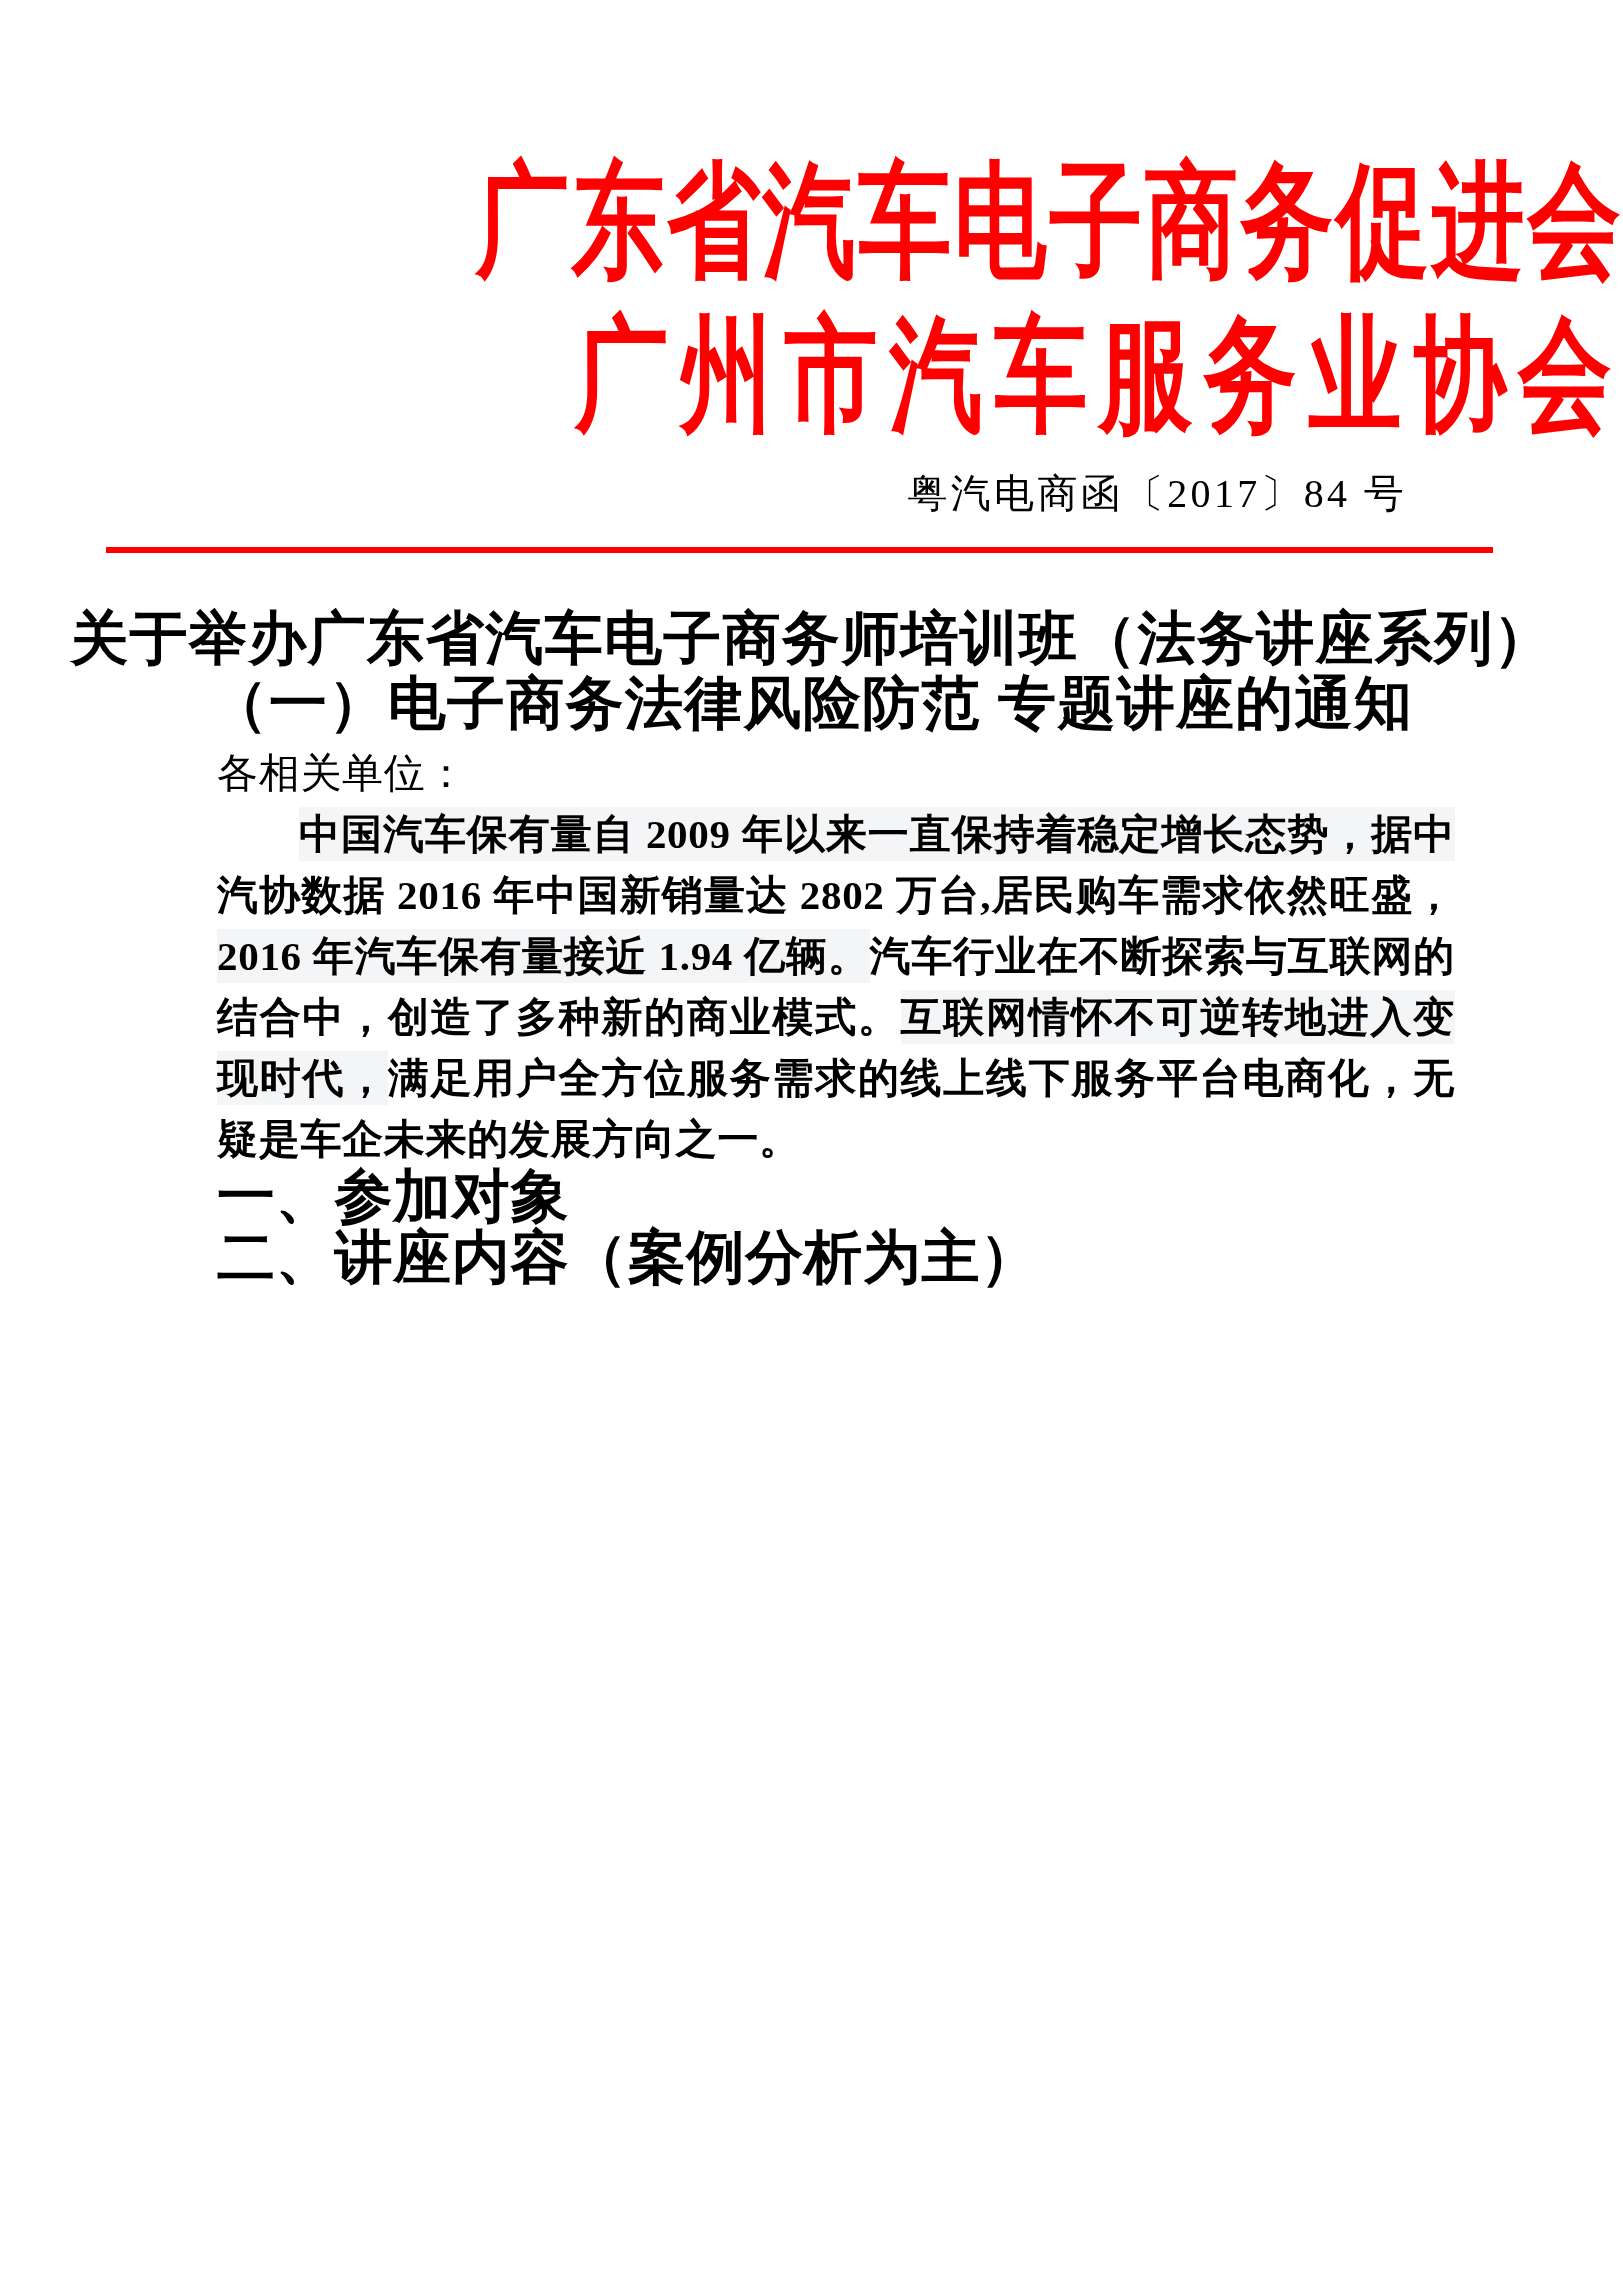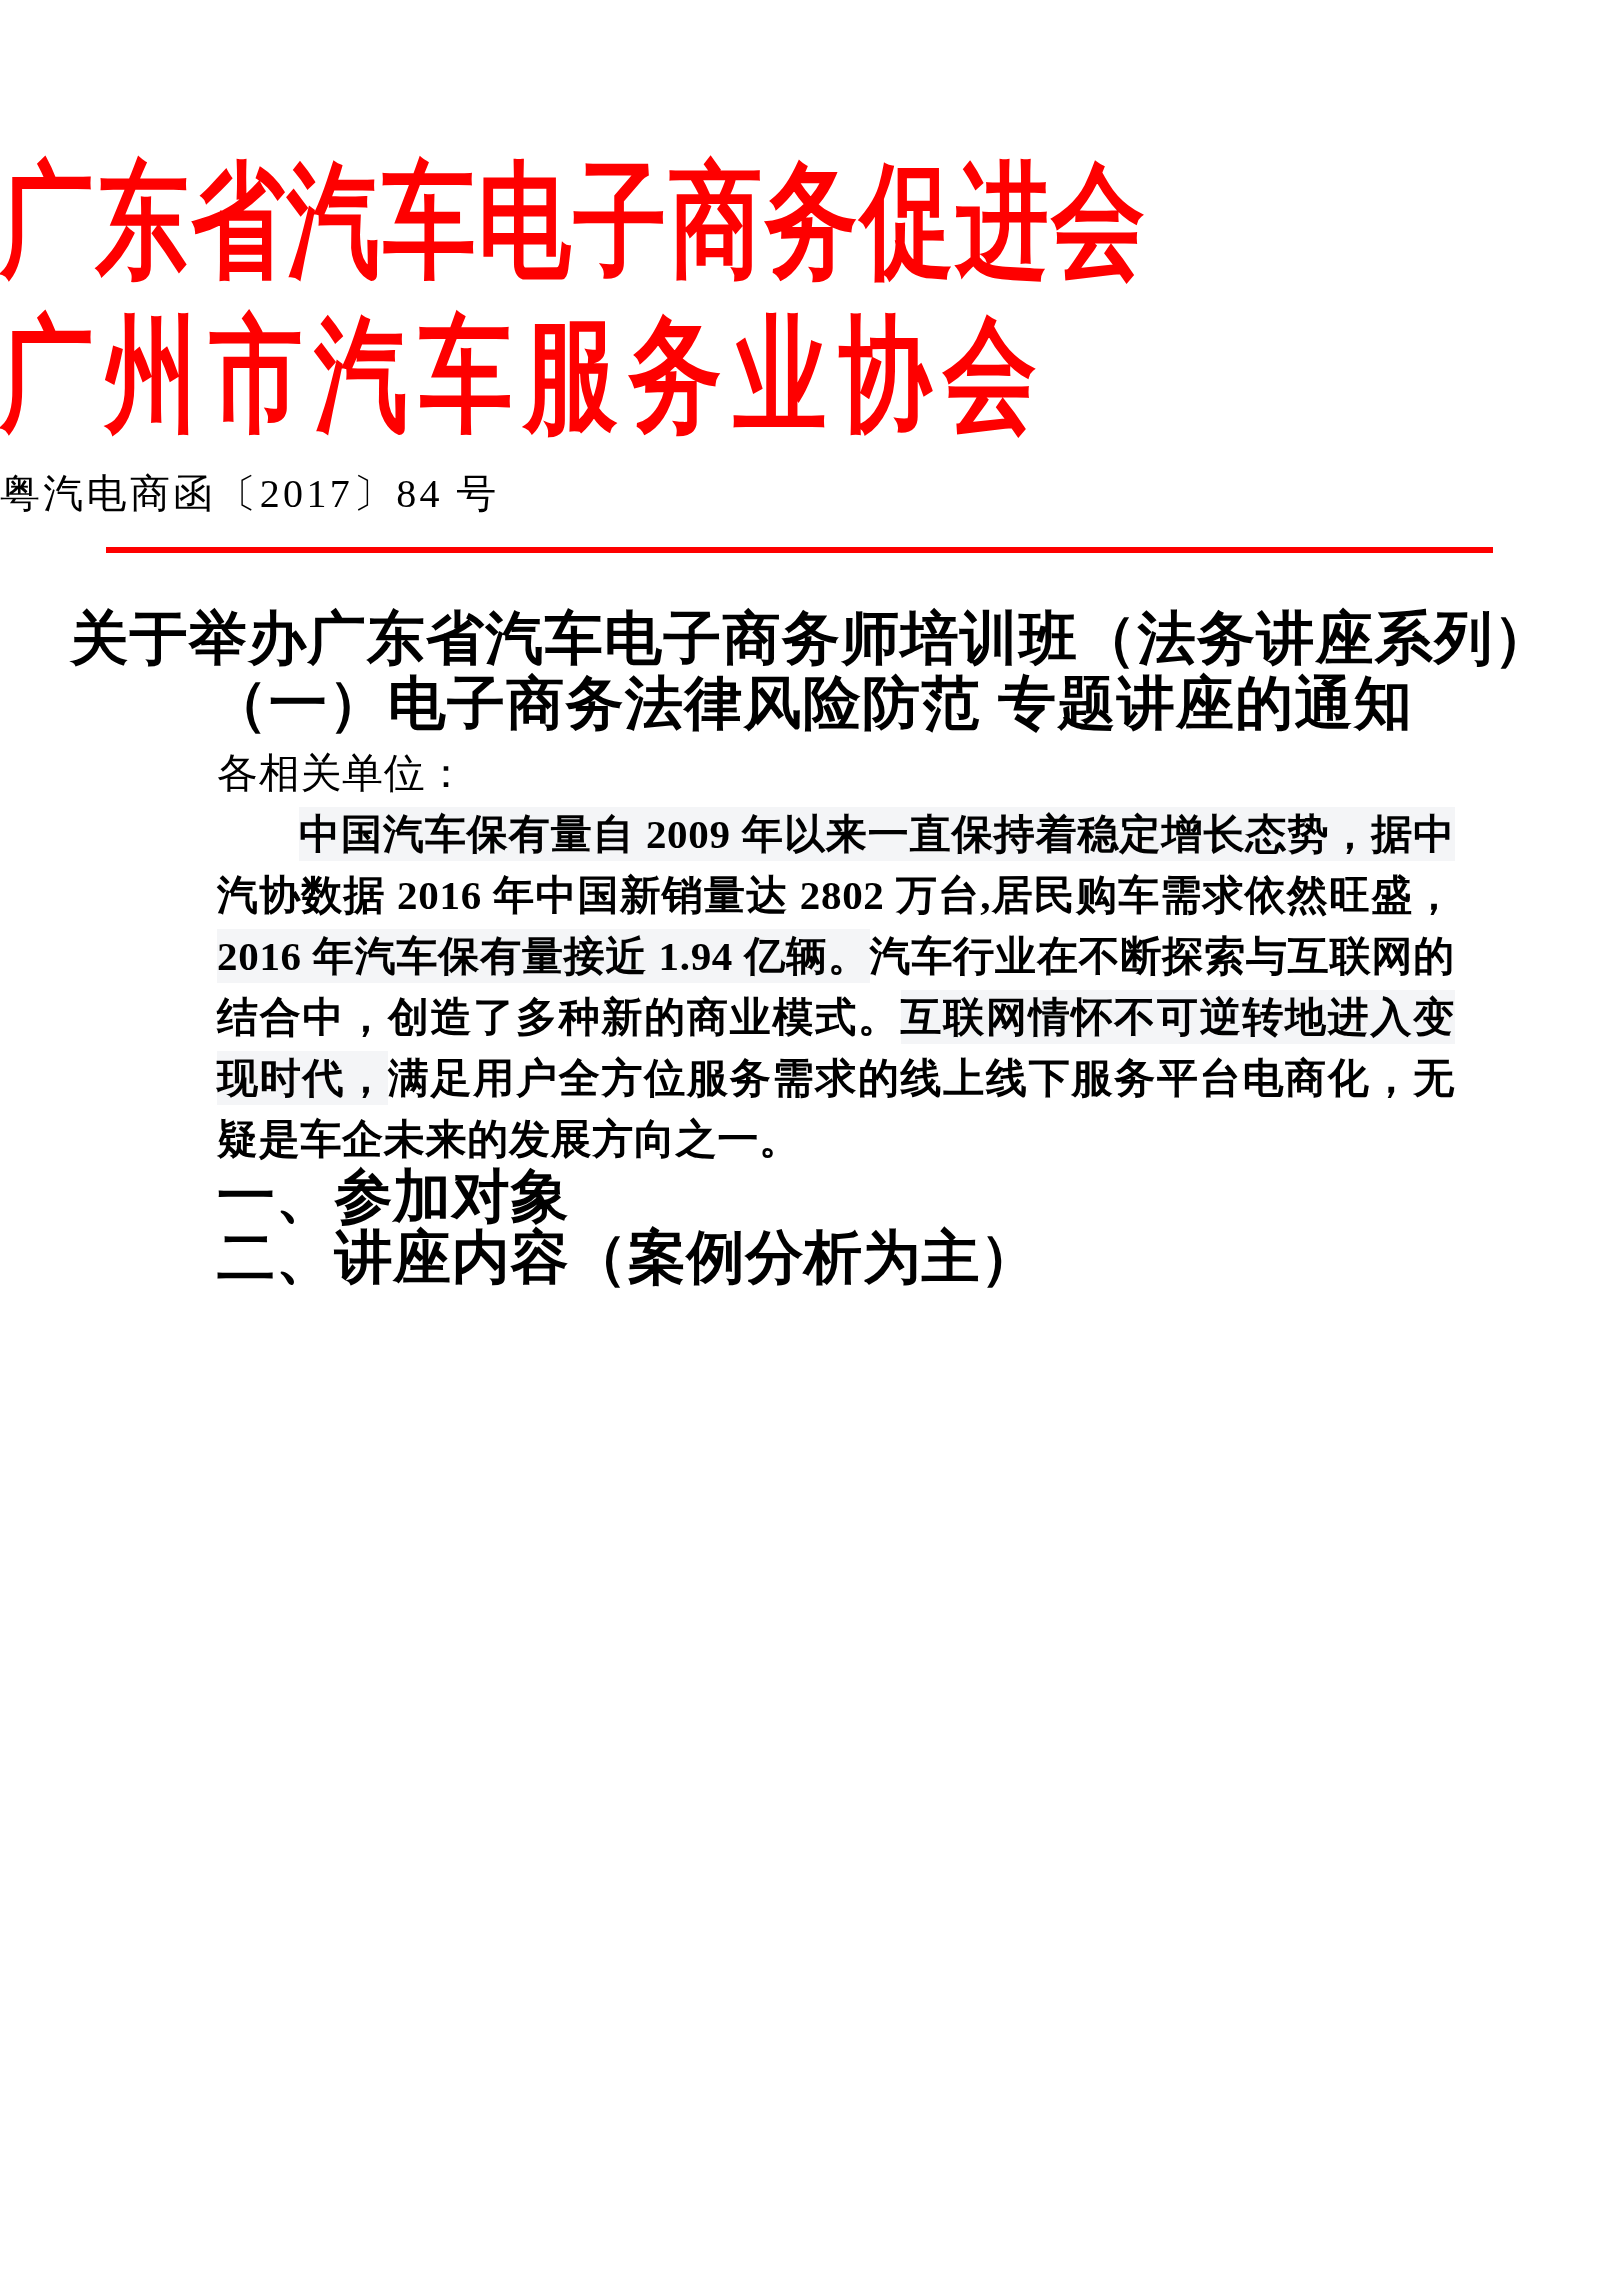--- a/index.html
+++ b/index.html
@@ -18,41 +18,41 @@
     position: relative;
     width: 1623px;
     height: 2295px;
     overflow: hidden;
     background: #ffffff;
   }
 
   
   .org-block {
     padding-top: 151px;
-    text-align: left;
+    text-align: right;
   }
   .org-line {
     color: var(--red, #fe0000);
     font-weight: bold;
     font-size: 93px;
     height: 154px;
     line-height: 154px;
     transform: scaleY(1.35);
     transform-origin: 50% 60%;
     white-space: nowrap;
   }
   .org-line-1 { letter-spacing: 2.6px; }
   .org-line-2 { letter-spacing: 11.8px; }
 
   .doc-number {
     margin-top: 9.8px;
     height: 49px;
     line-height: 49px;
     font-size: 40px;
-    text-align: left;
+    text-align: right;
     padding-right: 216px;
     letter-spacing: 3.3px;
   }
 
   .red-rule {
     margin-top: 29.4px;
     margin-left: 106px;
     width: 1387px;
     height: 5.9px;
     background: var(--red, #fe0000);

